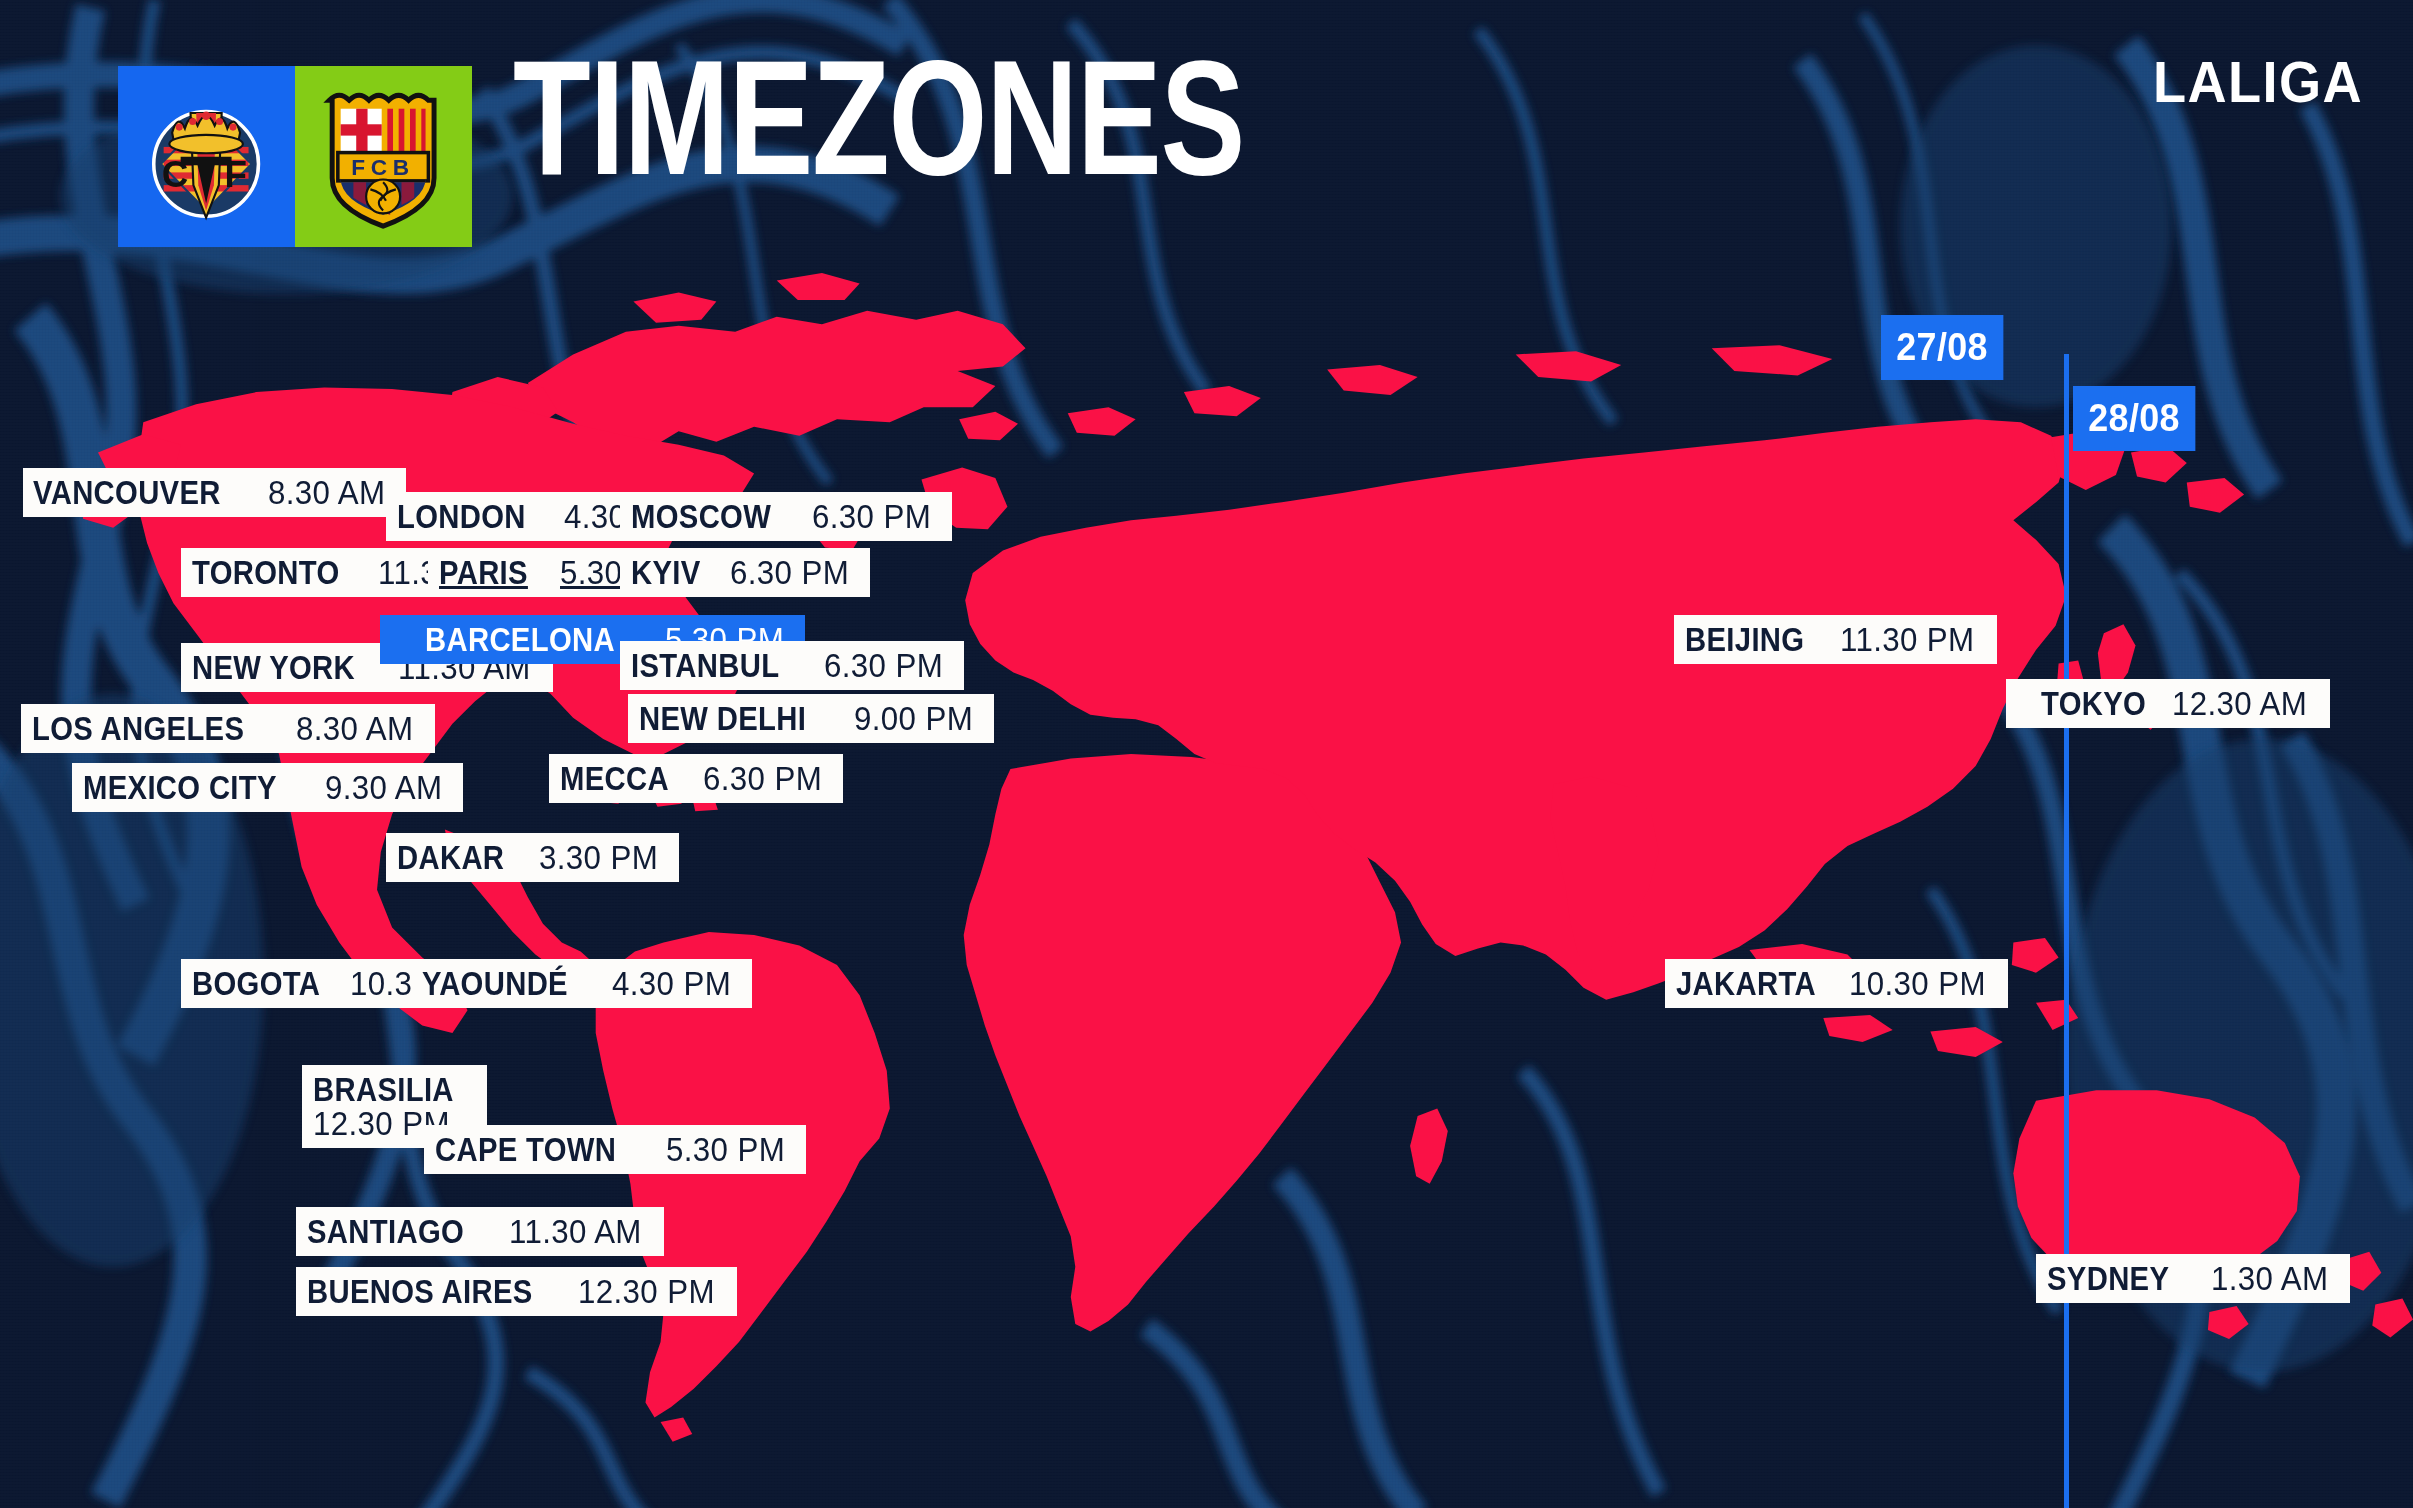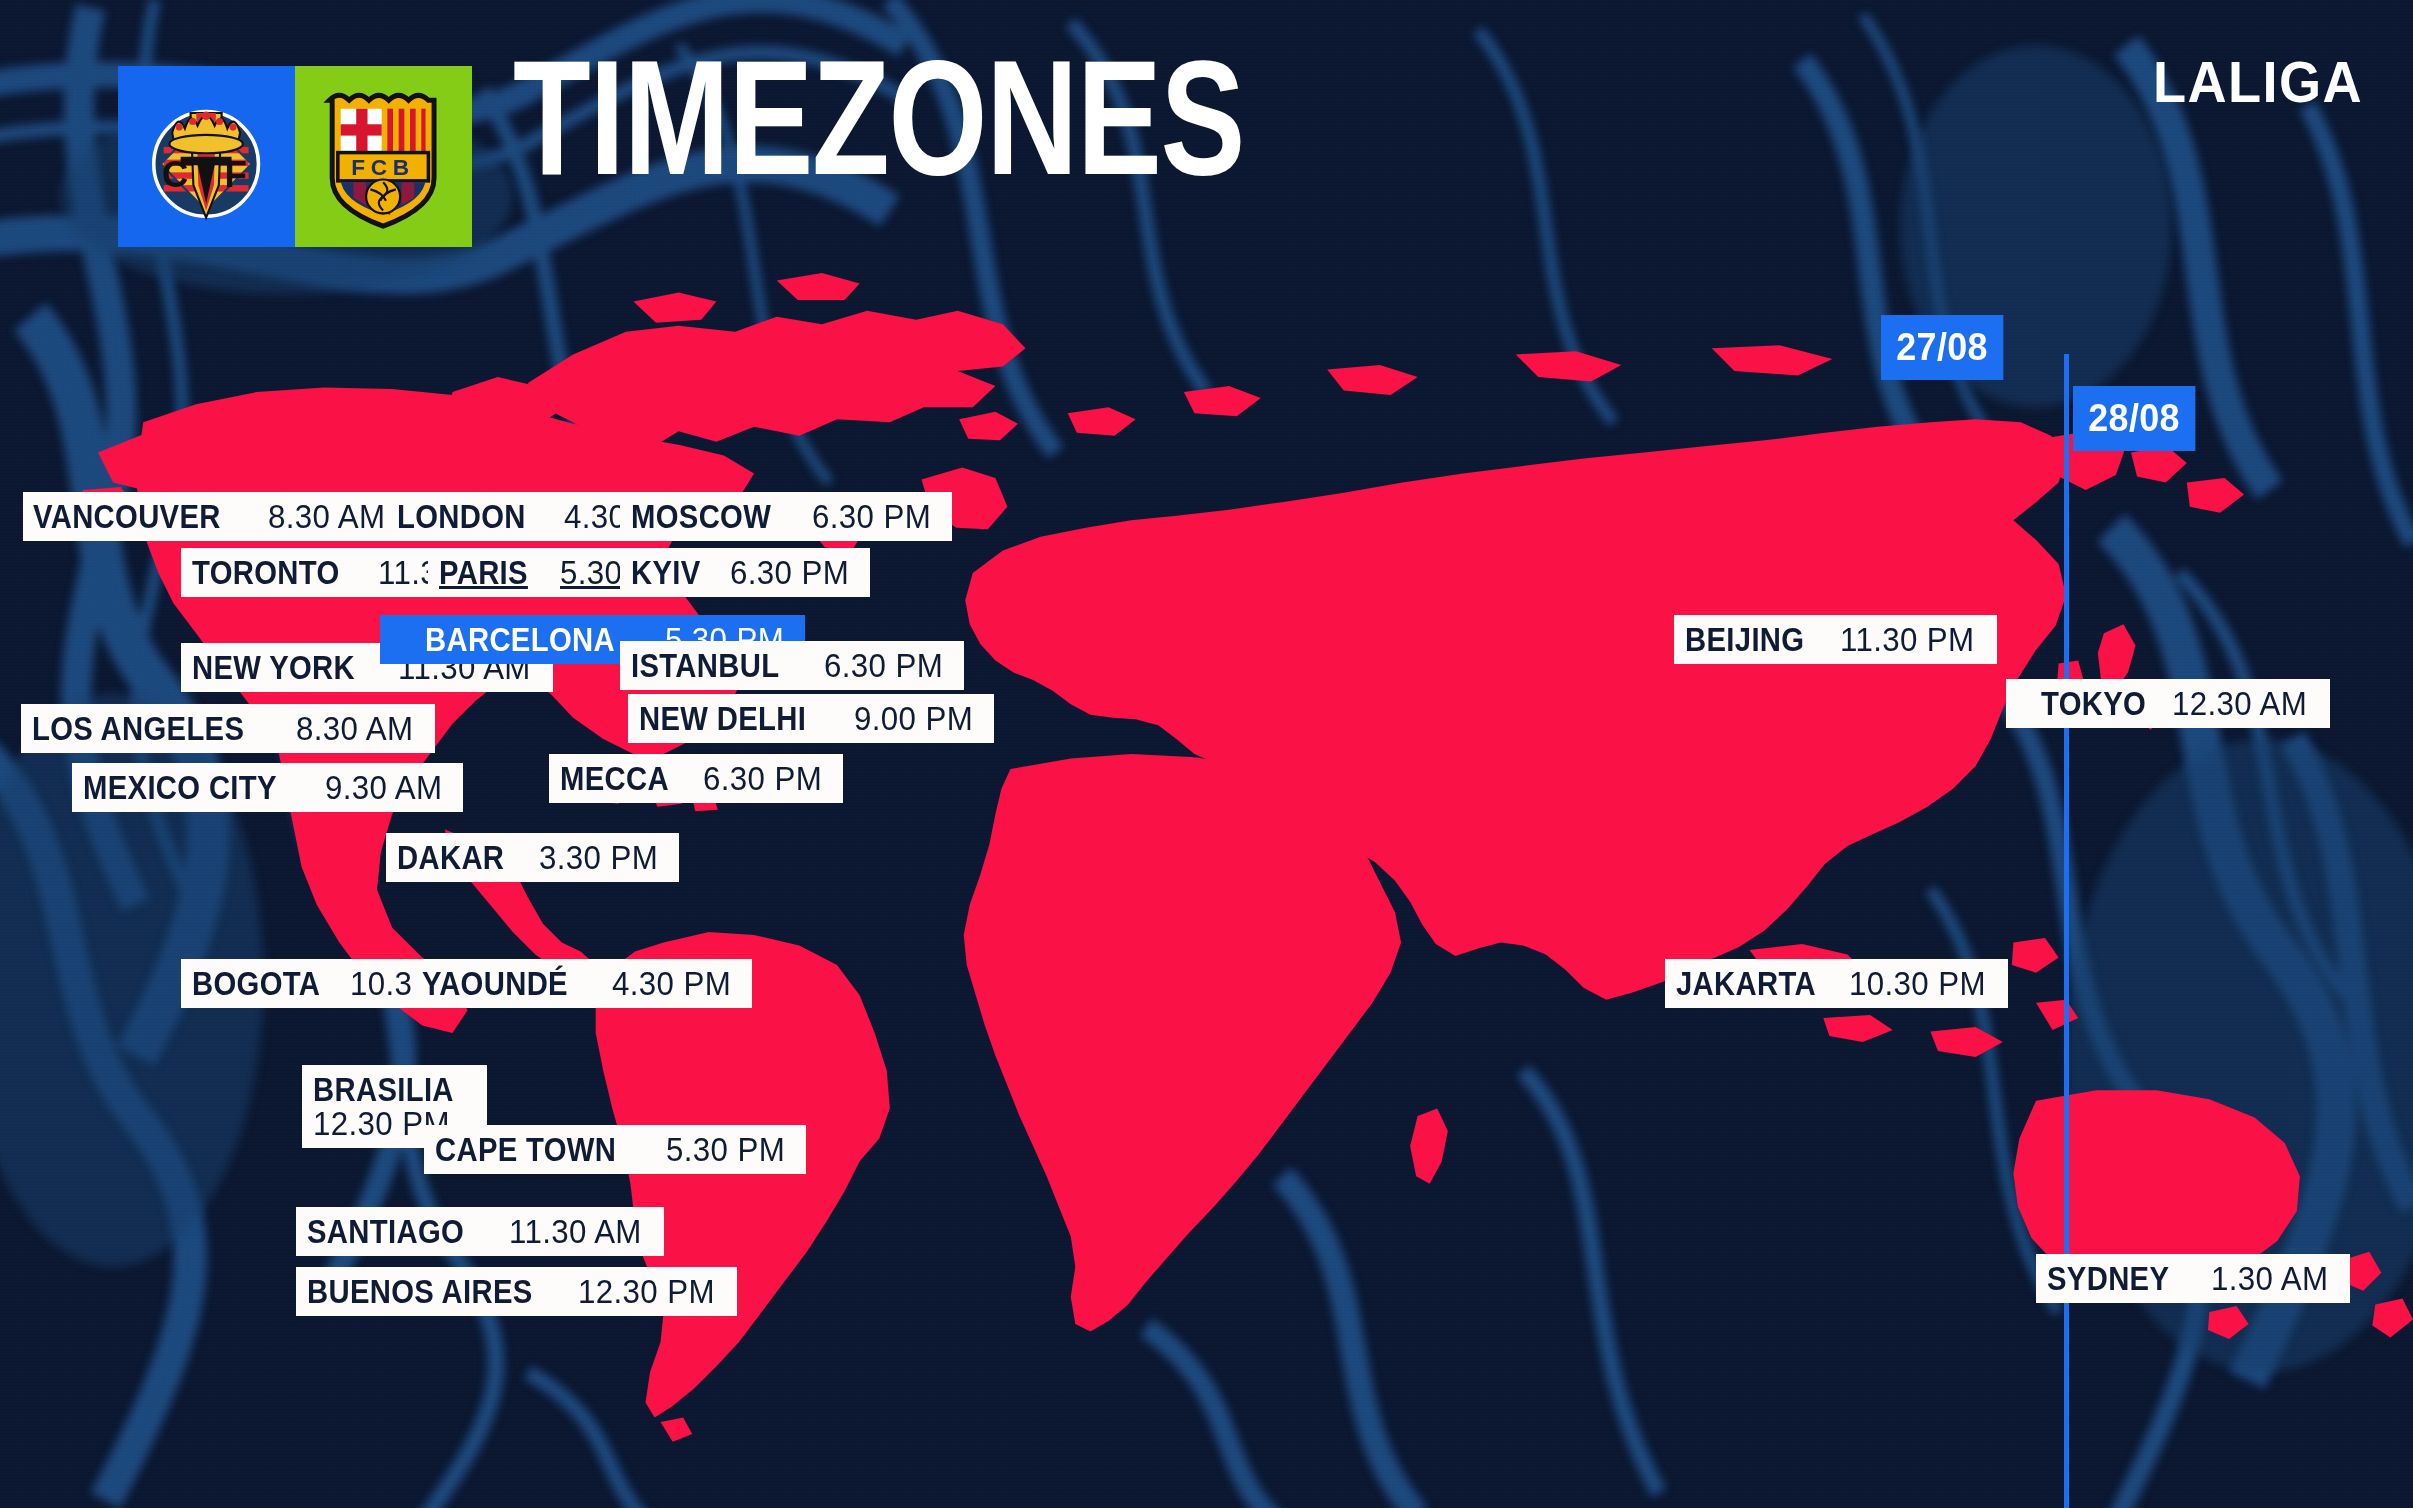--- a/index.html
+++ b/index.html
@@ -361,21 +361,21 @@
     </div>
 
     <div id="title">TIMEZONES</div>
     <div id="laliga">LALIGA</div>
   </div>
 
   <div class="date-badge" id="badge-2708">27/08</div>
   <div class="date-badge" id="badge-2808">28/08</div>
 
   <div id="city-labels">
-      <div class="city-label" style="left: 22.6px; top: 492px; align-items: center;">
+      <div class="city-label" style="left: 22.6px; top: 468px; align-items: center;">
         <span class="nm">VANCOUVER</span>
         <span class="gap" style="width: 16.6px;"></span>
         <span class="tm">8.30 AM</span>
       </div>
       <div class="city-label" style="left: 181px; top: 548px; text-align: center;">
         <span class="nm">TORONTO</span>
         <span class="gap" style="width: 15px;"></span>
         <span class="tm">11.30 AM</span>
       </div>
       <div class="city-label" style="left: 181px; top: 643px;">

